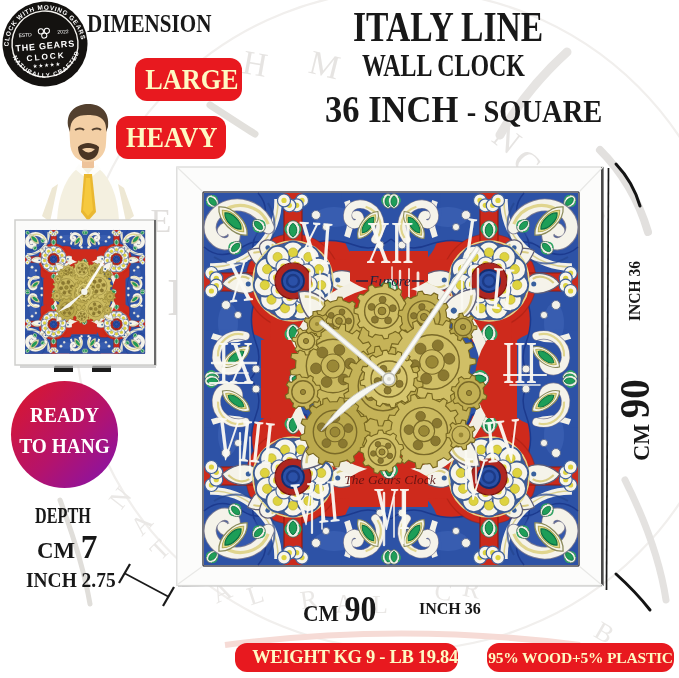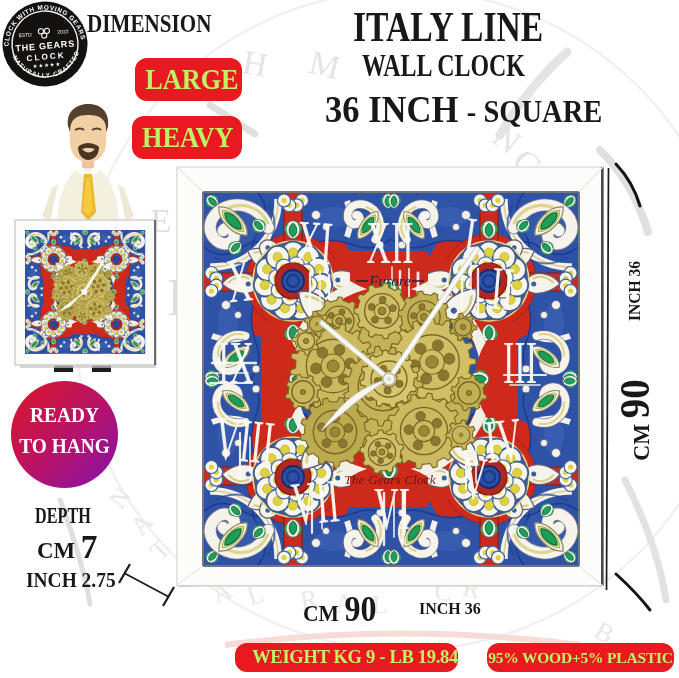--- a/index.html
+++ b/index.html
@@ -1,17 +1,17 @@
 <!DOCTYPE html>
 <html><head><meta charset="utf-8">
 <style>
 html,body{margin:0;padding:0;background:#fff;}
 #page{position:relative;width:679px;height:678px;overflow:hidden;background:#fff;font-family:"Liberation Sans",sans-serif;}
 .dstx{font-family:"Liberation Serif",serif;font-weight:bold;color:#181818;white-space:nowrap;}
-.badge{position:absolute;background:#e8191f;border-radius:12px;color:#bef264;font-family:"Liberation Serif",serif;font-weight:bold;text-align:center;white-space:nowrap;}
+.badge{position:absolute;background:#e8191f;border-radius:12px;color:#fef9c3;font-family:"Liberation Serif",serif;font-weight:bold;text-align:center;white-space:nowrap;}
 </style></head>
 <body>
 <div id="page">
 
 <svg style="position:absolute;left:0;top:0" width="679" height="678" viewBox="0 0 679 678">
 
 <circle cx="405" cy="320" r="330" fill="none" stroke="#f1efed" stroke-width="2.2"></circle>
 
 <text x="253" y="75" transform="rotate(10 253 75)" text-anchor="middle" font-family="Liberation Serif" font-size="34" fill="#e6e4e2">H</text>
 <text x="322" y="76" transform="rotate(14 322 76)" text-anchor="middle" font-family="Liberation Serif" font-size="34" fill="#e6e4e2">M</text>
@@ -382,21 +382,21 @@
 <text x="44" y="59.5" font-family="Liberation Sans" font-size="8.2" font-weight="bold" fill="#fff" text-anchor="middle" letter-spacing="2">CLOCK</text>
 
 <text x="44" y="67" font-family="Liberation Sans" font-size="5.5" fill="#fff" text-anchor="middle" letter-spacing="0.8">★★★★★</text>
 </g>
     </svg>
 
 <div class="dstx" style="position:absolute;left:87px;top:10px;font-size:33px;transform:scale(0.64,0.76);transform-origin:0 0;">DIMENSION</div>
 
 <div class="badge" style="left:135px;top:58px;width:107px;height:43px;"><span style="display:inline-block;font-size:32px;line-height:43px;transform:scale(0.82,0.92);">LARGE</span></div>
 
-<div class="badge" style="left:132px;top:116px;width:110px;height:43px;"><span style="display:inline-block;font-size:32px;line-height:43px;transform:scale(0.82,0.92);">HEAVY</span></div>
+<div class="badge" style="left:116px;top:116px;width:110px;height:43px;"><span style="display:inline-block;font-size:32px;line-height:43px;transform:scale(0.82,0.92);">HEAVY</span></div>
 
 <div class="dstx" style="position:absolute;left:353px;top:2px;font-size:48px;transform:scale(0.70,0.88);transform-origin:0 0;">ITALY LINE</div>
 
 <div class="dstx" style="position:absolute;left:362px;top:47px;font-size:38px;transform:scale(0.63,0.82);transform-origin:0 0;">WALL CLOCK</div>
 
 <div class="dstx" style="position:absolute;left:325px;top:88px;font-size:46px;transform:scale(0.75,0.82);transform-origin:0 0;">36 INCH <span style="font-size:38px">- SQUARE</span></div>
 
 <svg style="position:absolute;left:40px;top:104px" width="96" height="272" viewBox="0 0 96 272">
 <g>
 

